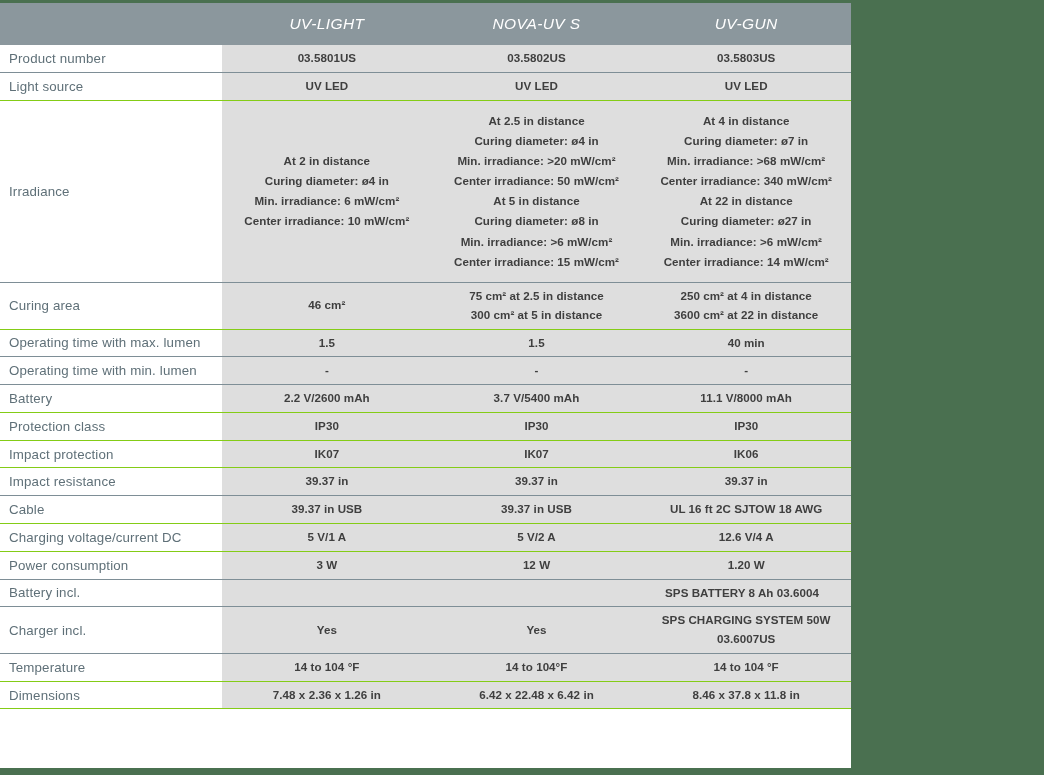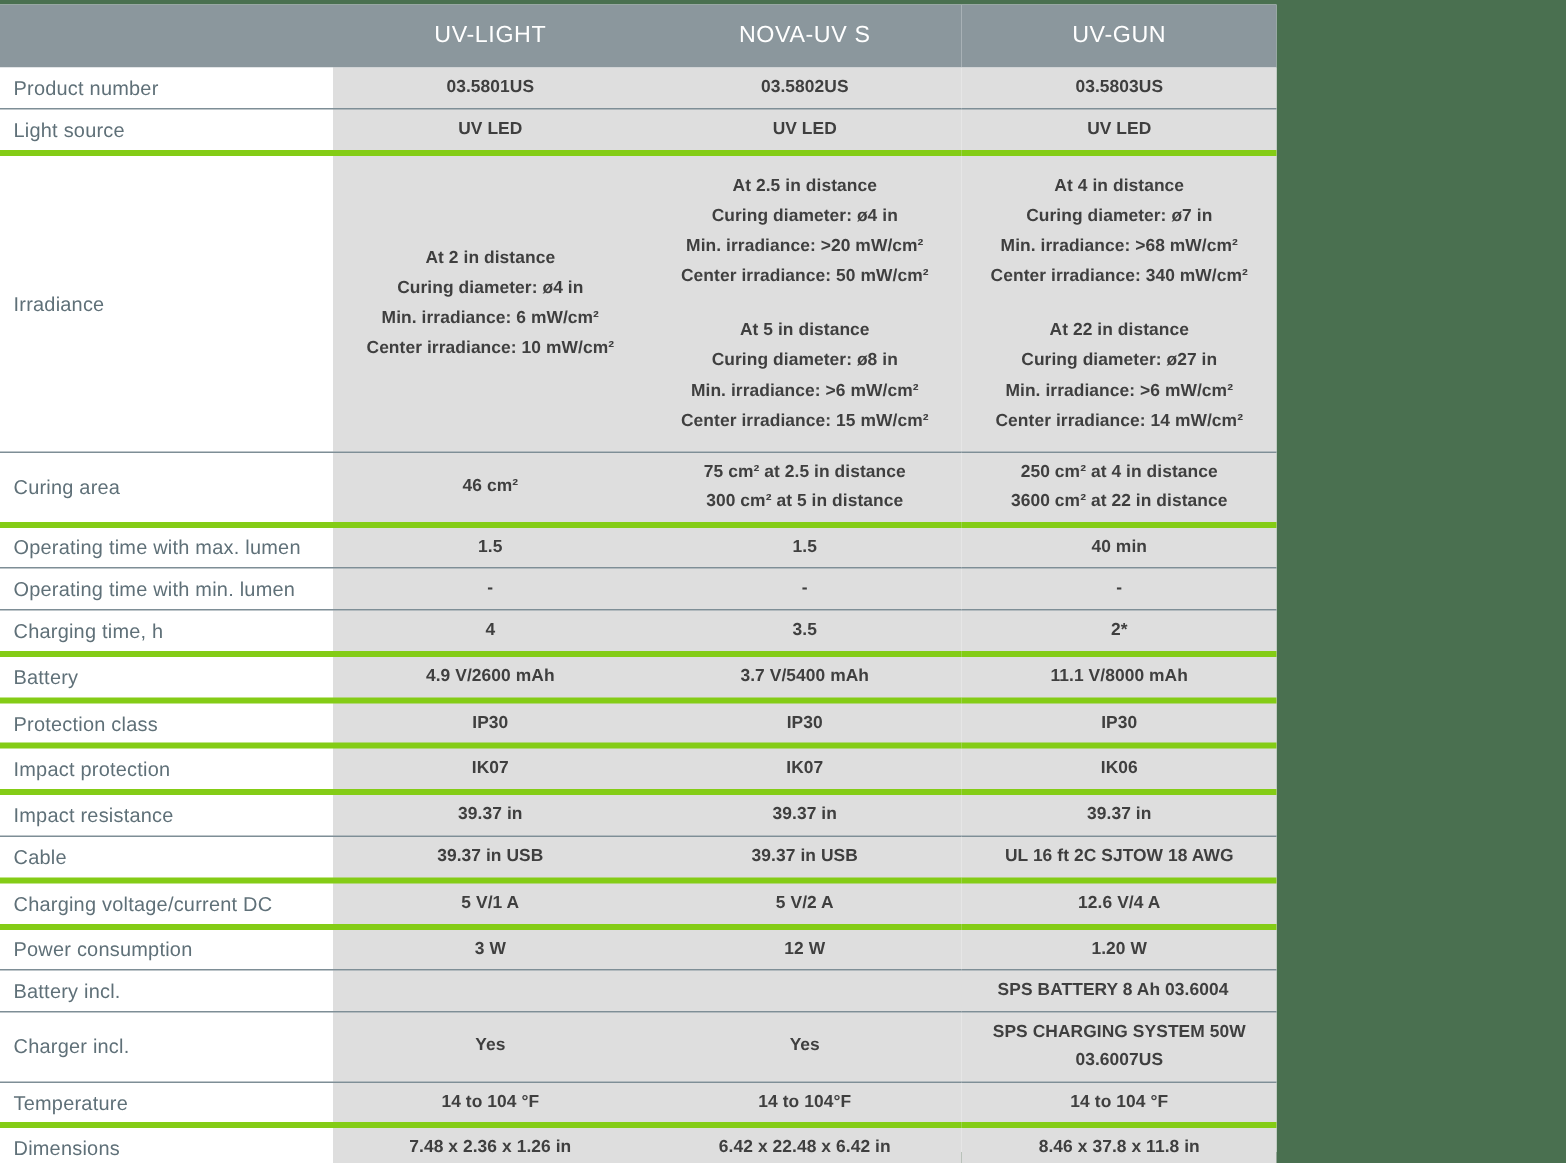--- a/index.html
+++ b/index.html
@@ -36,20 +36,21 @@
   thead th {
     background: #8b979d;
     color: #ffffff;
     font-size: 15.5px;
     font-weight: 400;
     letter-spacing: 0.4px;
     height: 42px;
     vertical-align: middle;
     text-align: center;
     padding: 0;
+    font-style: italic;
   }
   thead th.hdr-blank {
     background: #8b979d;
   }
 
   
   col.c-label { width: 222px; }
   col.c-data  { width: 209.6px; }
 
   
@@ -78,35 +79,35 @@
     letter-spacing: 0.05px;
     padding: 4px 4px;
   }
   td.data-cell.span-right {
     text-align: right;
     padding-right: 32px;
   }
 
   
   tr.sep-thick > td { border-bottom: 1.6px solid #7e8e96; }
-  tr.sep-thin  > td { border-bottom: 4px solid #84cc16; }
+  tr.sep-thin  > td { border-bottom: 1px solid #84cc16; }
 
   
 
   
   tr.r-std  td { height: 26px; }
   tr.r-tall td { height: 33px; }
 
   
   td.irr-cell {
     padding: 10px 6px;
     line-height: 1.74;
   }
   td.irr-cell .blk { margin: 0; }
-  td.irr-cell .blk + .blk { margin-top: 16px; }
+  td.irr-cell .blk + .blk { }
   .irr-line { display: block; white-space: nowrap; }
 
   
   .stack-line { display: block; white-space: nowrap; }
 
   
 </style>
 </head>
 <body>
 
@@ -210,30 +211,24 @@
         <td class="data-cell">40 min</td>
       </tr>
 
       <tr class="r-std sep-thick">
         <td class="label-cell">Operating time with min. lumen</td>
         <td class="data-cell">-</td>
         <td class="data-cell">-</td>
         <td class="data-cell">-</td>
       </tr>
 
-      <tr class="r-std sep-thin">
-        <td class="label-cell">Charging time, h</td>
-        <td class="data-cell">4</td>
-        <td class="data-cell">3.5</td>
-        <td class="data-cell">2*</td>
-      </tr>
 
       <tr class="r-std sep-thin">
         <td class="label-cell">Battery</td>
-        <td class="data-cell">4.9 V/2600 mAh</td>
+        <td class="data-cell">2.2 V/2600 mAh</td>
         <td class="data-cell">3.7 V/5400 mAh</td>
         <td class="data-cell">11.1 V/8000 mAh</td>
       </tr>
 
       <tr class="r-std sep-thin">
         <td class="label-cell">Protection class</td>
         <td class="data-cell">IP30</td>
         <td class="data-cell">IP30</td>
         <td class="data-cell">IP30</td>
       </tr>

